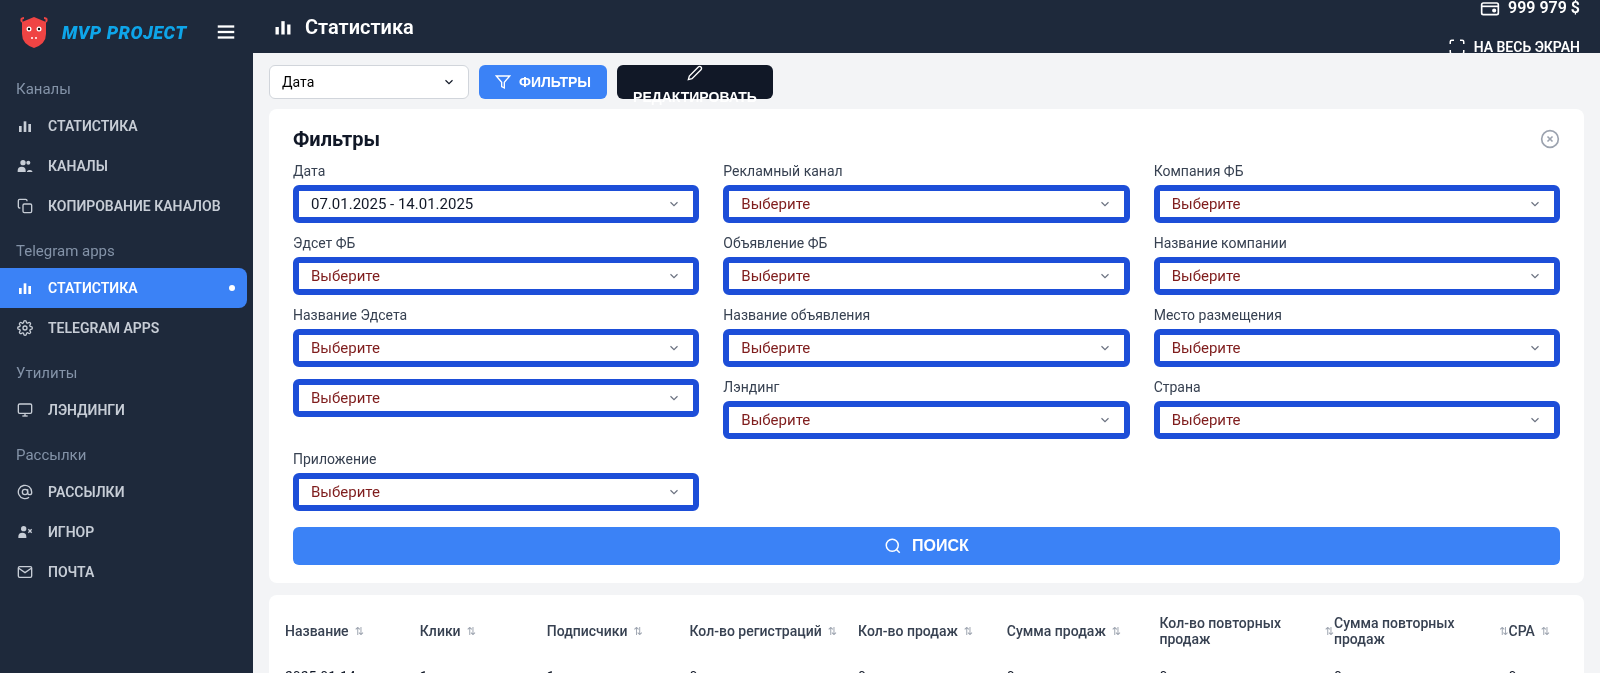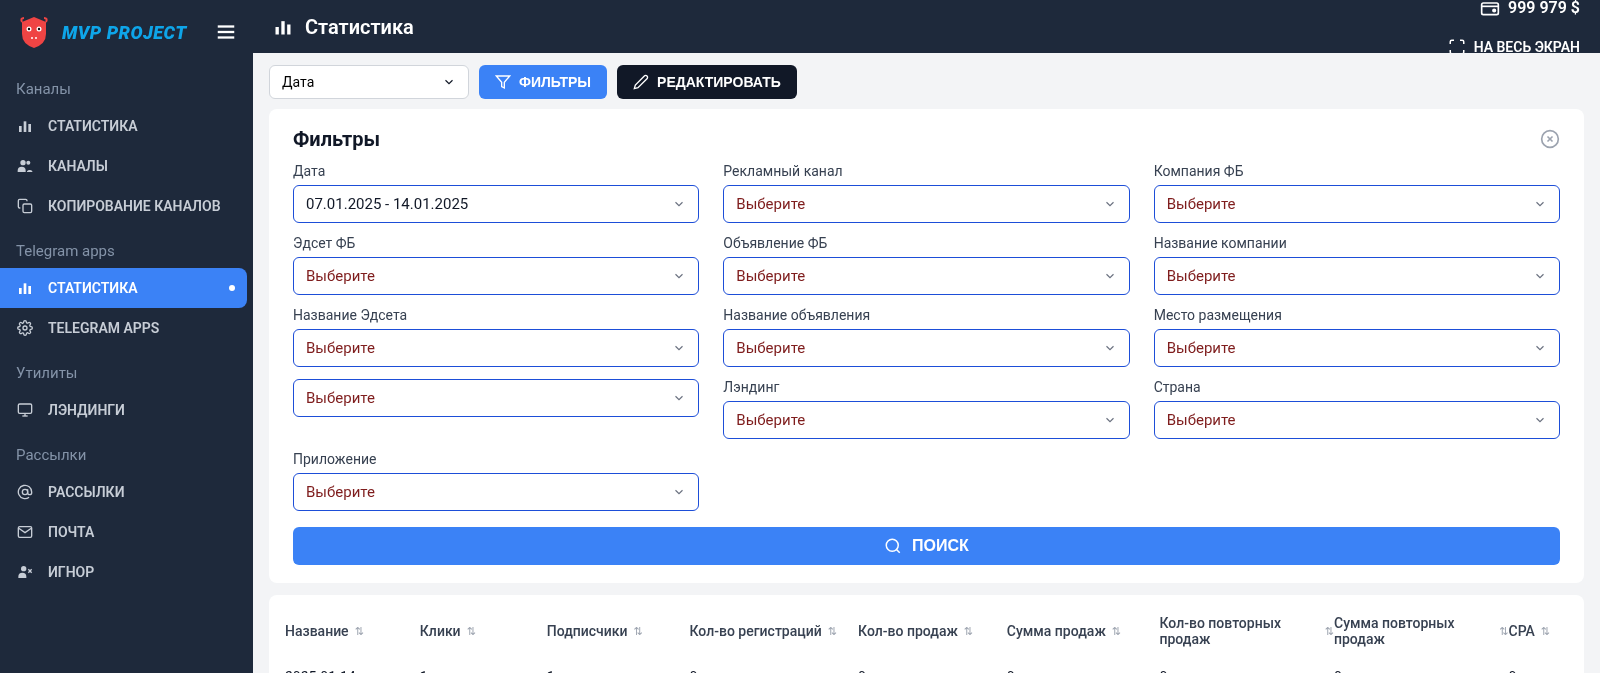--- a/index.html
+++ b/index.html
@@ -27,31 +27,31 @@
     .topbar-right { margin-left: auto; display: flex; align-items: flex-end; gap: 20px; flex-direction: column; }
     .balance { display: flex; align-items: center; gap: 8px; font-size: 16px; font-weight: 600; }
     .fullscreen-btn { display: flex; align-items: center; gap: 8px; font-size: 14px; font-weight: 600; cursor: pointer; }
     
     
     .content { flex: 1; padding: 12px 16px; background: #f3f4f6; overflow-y: auto; }
     .toolbar { display: flex; gap: 10px; margin-bottom: 10px; }
     .select-date { width: 200px; height: 34px; background: #fff; border: 1px solid #d1d5db; border-radius: 6px; padding: 0 12px; display: flex; align-items: center; justify-content: space-between; cursor: pointer; font-size: 14px; }
     .btn { height: 34px; padding: 0 16px; border-radius: 6px; display: flex; align-items: center; gap: 8px; font-size: 14px; font-weight: 600; cursor: pointer; border: none; }
     .btn-primary { background: #3b82f6; color: #fff; }
-    .btn-dark { background: #111827; color: #fff; }
+    .btn-dark { background: #111827; color: #fff; flex-direction: column; }
     
     .card { background: #fff; border-radius: 8px; padding: 18px 24px; margin-bottom: 12px; }
     .card-header { display: flex; align-items: center; margin-bottom: 12px; }
     .card-title { font-size: 20px; font-weight: 700; color: #111827; }
     .close-icon { margin-left: auto; color: #9ca3af; cursor: pointer; }
     
     .filter-grid { display: grid; grid-template-columns: repeat(3, 1fr); gap: 12px 24px; margin-bottom: 16px; }
     .filter-field { display: flex; flex-direction: column; gap: 6px; }
     .filter-label { font-size: 14px; color: #374151; }
-    .filter-input { height: 38px; border: 1px solid #1d4ed8; border-radius: 6px; padding: 0 12px; display: flex; align-items: center; justify-content: space-between; cursor: pointer; background: #fff; font-size: 15px; color: #111827; }
+    .filter-input { height: 38px; border: 6px solid #1d4ed8; border-radius: 6px; padding: 0 12px; display: flex; align-items: center; justify-content: space-between; cursor: pointer; background: #fff; font-size: 15px; color: #111827; }
     .filter-input.placeholder { color: #7f1d1d; }
     
     .search-btn { width: 100%; height: 38px; background: #3b82f6; color: #fff; border: none; border-radius: 6px; font-size: 16px; font-weight: 600; display: flex; align-items: center; justify-content: center; gap: 10px; cursor: pointer; }
     
     .table-card { background: #fff; border-radius: 8px; padding: 8px 16px 0; }
     .table { width: 100%; }
     .table-header, .table-row { display: flex; }
     .table-header { padding: 12px 0; font-size: 14px; color: #374151; font-weight: 500; }
     .table-row { padding: 10px 0; font-size: 14px; color: #111827; }
     .th, .td { display: flex; align-items: center; gap: 6px; }
@@ -165,37 +165,37 @@
           <span class="icon">
             <svg width="16" height="16" viewBox="0 0 24 24" fill="none" stroke="currentColor" stroke-width="2">
               <circle cx="12" cy="12" r="4"></circle>
               <path d="M16 8v5a3 3 0 0 0 6 0v-1a10 10 0 1 0-3.92 7.94"></path>
             </svg>
           </span>
           <span>РАССЫЛКИ</span>
         </div>
         <div class="sidebar-item">
           <span class="icon">
-            <svg width="16" height="16" viewBox="0 0 24 24" fill="none" stroke="currentColor" stroke-width="2">
-              <rect x="2" y="4" width="20" height="16" rx="2"></rect>
-              <polyline points="22,6 12,13 2,6"></polyline>
-            </svg>
-          </span>
-          <span>ПОЧТА</span>
-        </div>
-        <div class="sidebar-item">
-          <span class="icon">
             <svg width="16" height="16" viewBox="0 0 24 24" fill="currentColor">
               <circle cx="10" cy="7" r="4"></circle>
               <path d="M2 21v-2a6 6 0 0 1 12 0v2"></path>
               <line x1="17" y1="8" x2="22" y2="13" stroke="currentColor" stroke-width="2"></line>
               <line x1="22" y1="8" x2="17" y2="13" stroke="currentColor" stroke-width="2"></line>
             </svg>
           </span>
           <span>ИГНОР</span>
+        </div>
+        <div class="sidebar-item">
+          <span class="icon">
+            <svg width="16" height="16" viewBox="0 0 24 24" fill="none" stroke="currentColor" stroke-width="2">
+              <rect x="2" y="4" width="20" height="16" rx="2"></rect>
+              <polyline points="22,6 12,13 2,6"></polyline>
+            </svg>
+          </span>
+          <span>ПОЧТА</span>
         </div>
       </div>
   </aside>
 
   <main class="main">
     <div class="topbar">
       <div class="topbar-title">
         <span>
           <svg width="20" height="20" viewBox="0 0 24 24" fill="currentColor">
               <rect x="3" y="12" width="4" height="9"></rect>

